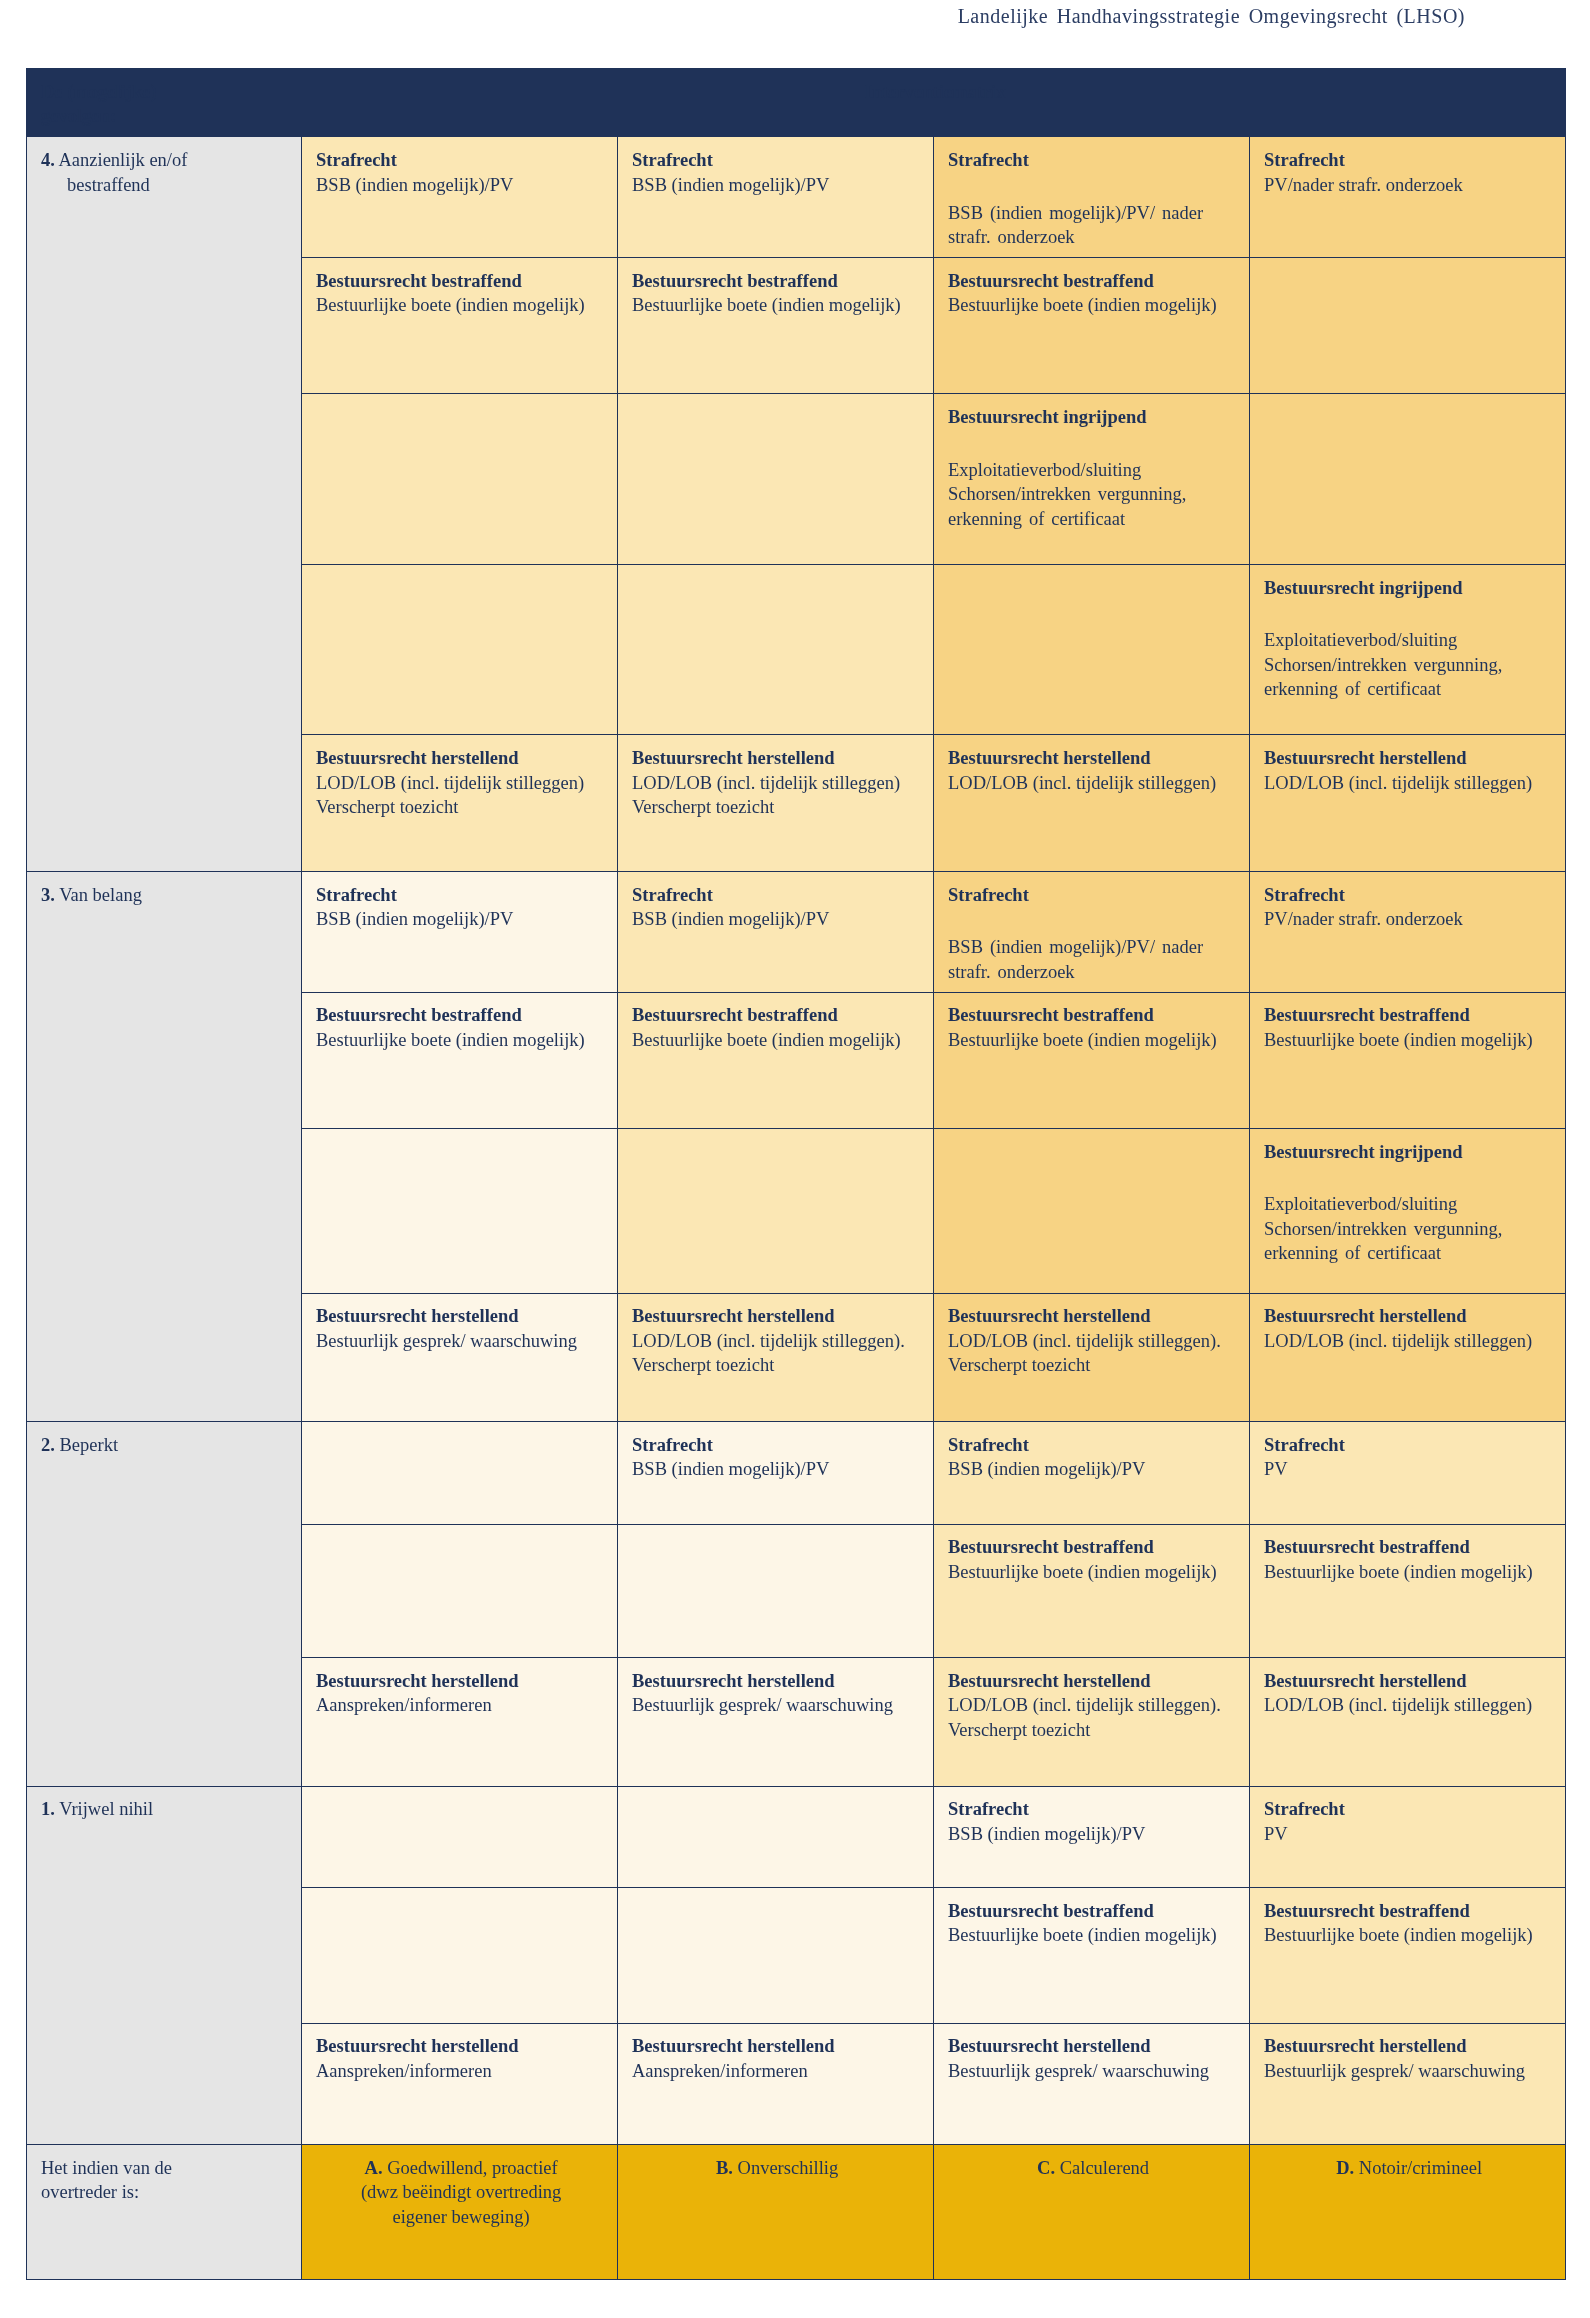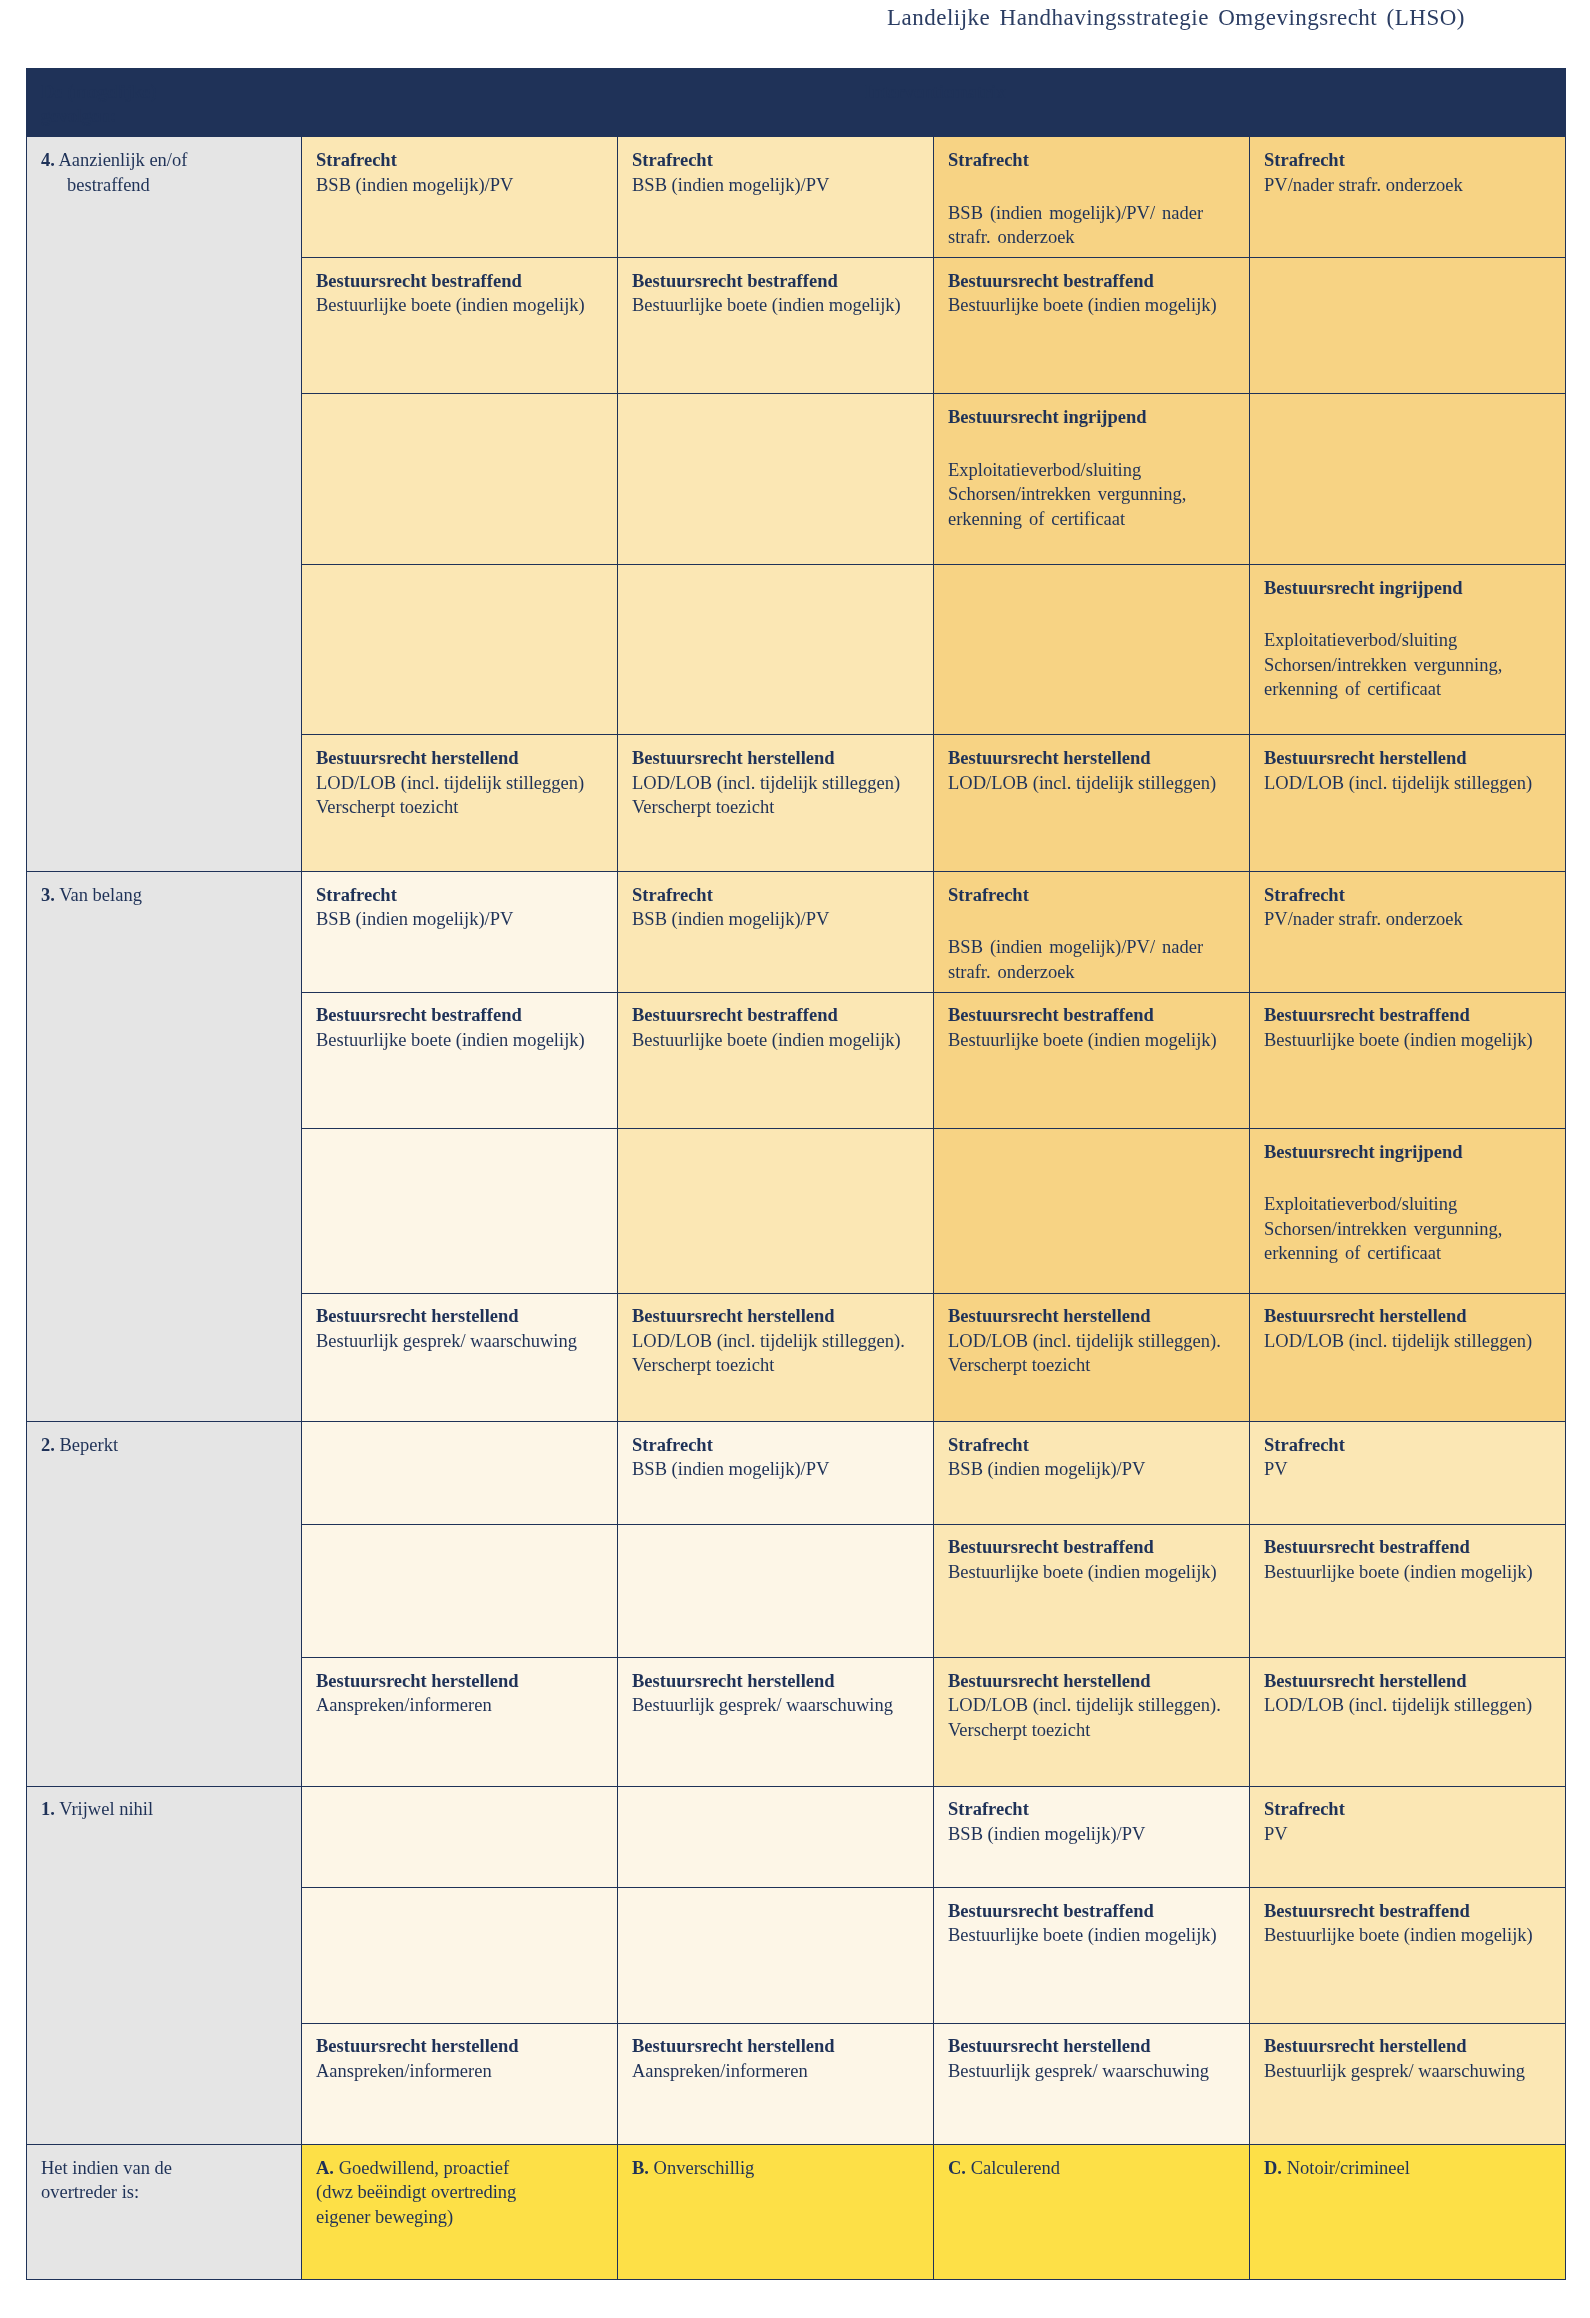--- a/index.html
+++ b/index.html
@@ -10,21 +10,21 @@
     color:#1f3258;
     overflow:hidden;
   }
   .page{position:relative;width:1591px;height:2319px;}
 
   
   .doc-title{
     position:absolute;
     left:0;top:4.6px;width:1465px;
     text-align:right;
-    font-size:23px;
+    font-size:20px;
     letter-spacing:0.5px;
     word-spacing:3.1px;
     color:#2b3d63;
   }
 
   
   .matrix{
     position:absolute;
     left:26px;top:68px;
     width:1539px;
@@ -59,21 +59,21 @@
 
   
   .c-cat{width:275px;}
   .c-col{width:316px;}
 
   
   .bg-blue   {background:#e5e5e5;margin-left:36px;}
   .bg-cream  {background:#fdf6e7;}
   .bg-lemon  {background:#fbe7b4;}
   .bg-gold   {background:#f7d384;}
-  .bg-white  {background:#fde047;border-left:none;border-right:none;border-bottom:none;}
+  .bg-white  {background:#eab308;border-left:none;border-right:none;border-bottom:none;text-align:center;}
 
   .cat-label{font-size:20px;line-height:1.38;}
   .cat-label .num{font-weight:bold;}
   .cat-label .txt2{display:block;padding-left:26px;}
 
   .ttl{font-weight:bold;display:block;}
   .sub{display:block;}
   .wsp{word-spacing:2.3px;margin-top:28px;}
 
   .footlabel{font-size:20px;line-height:1.38;}

